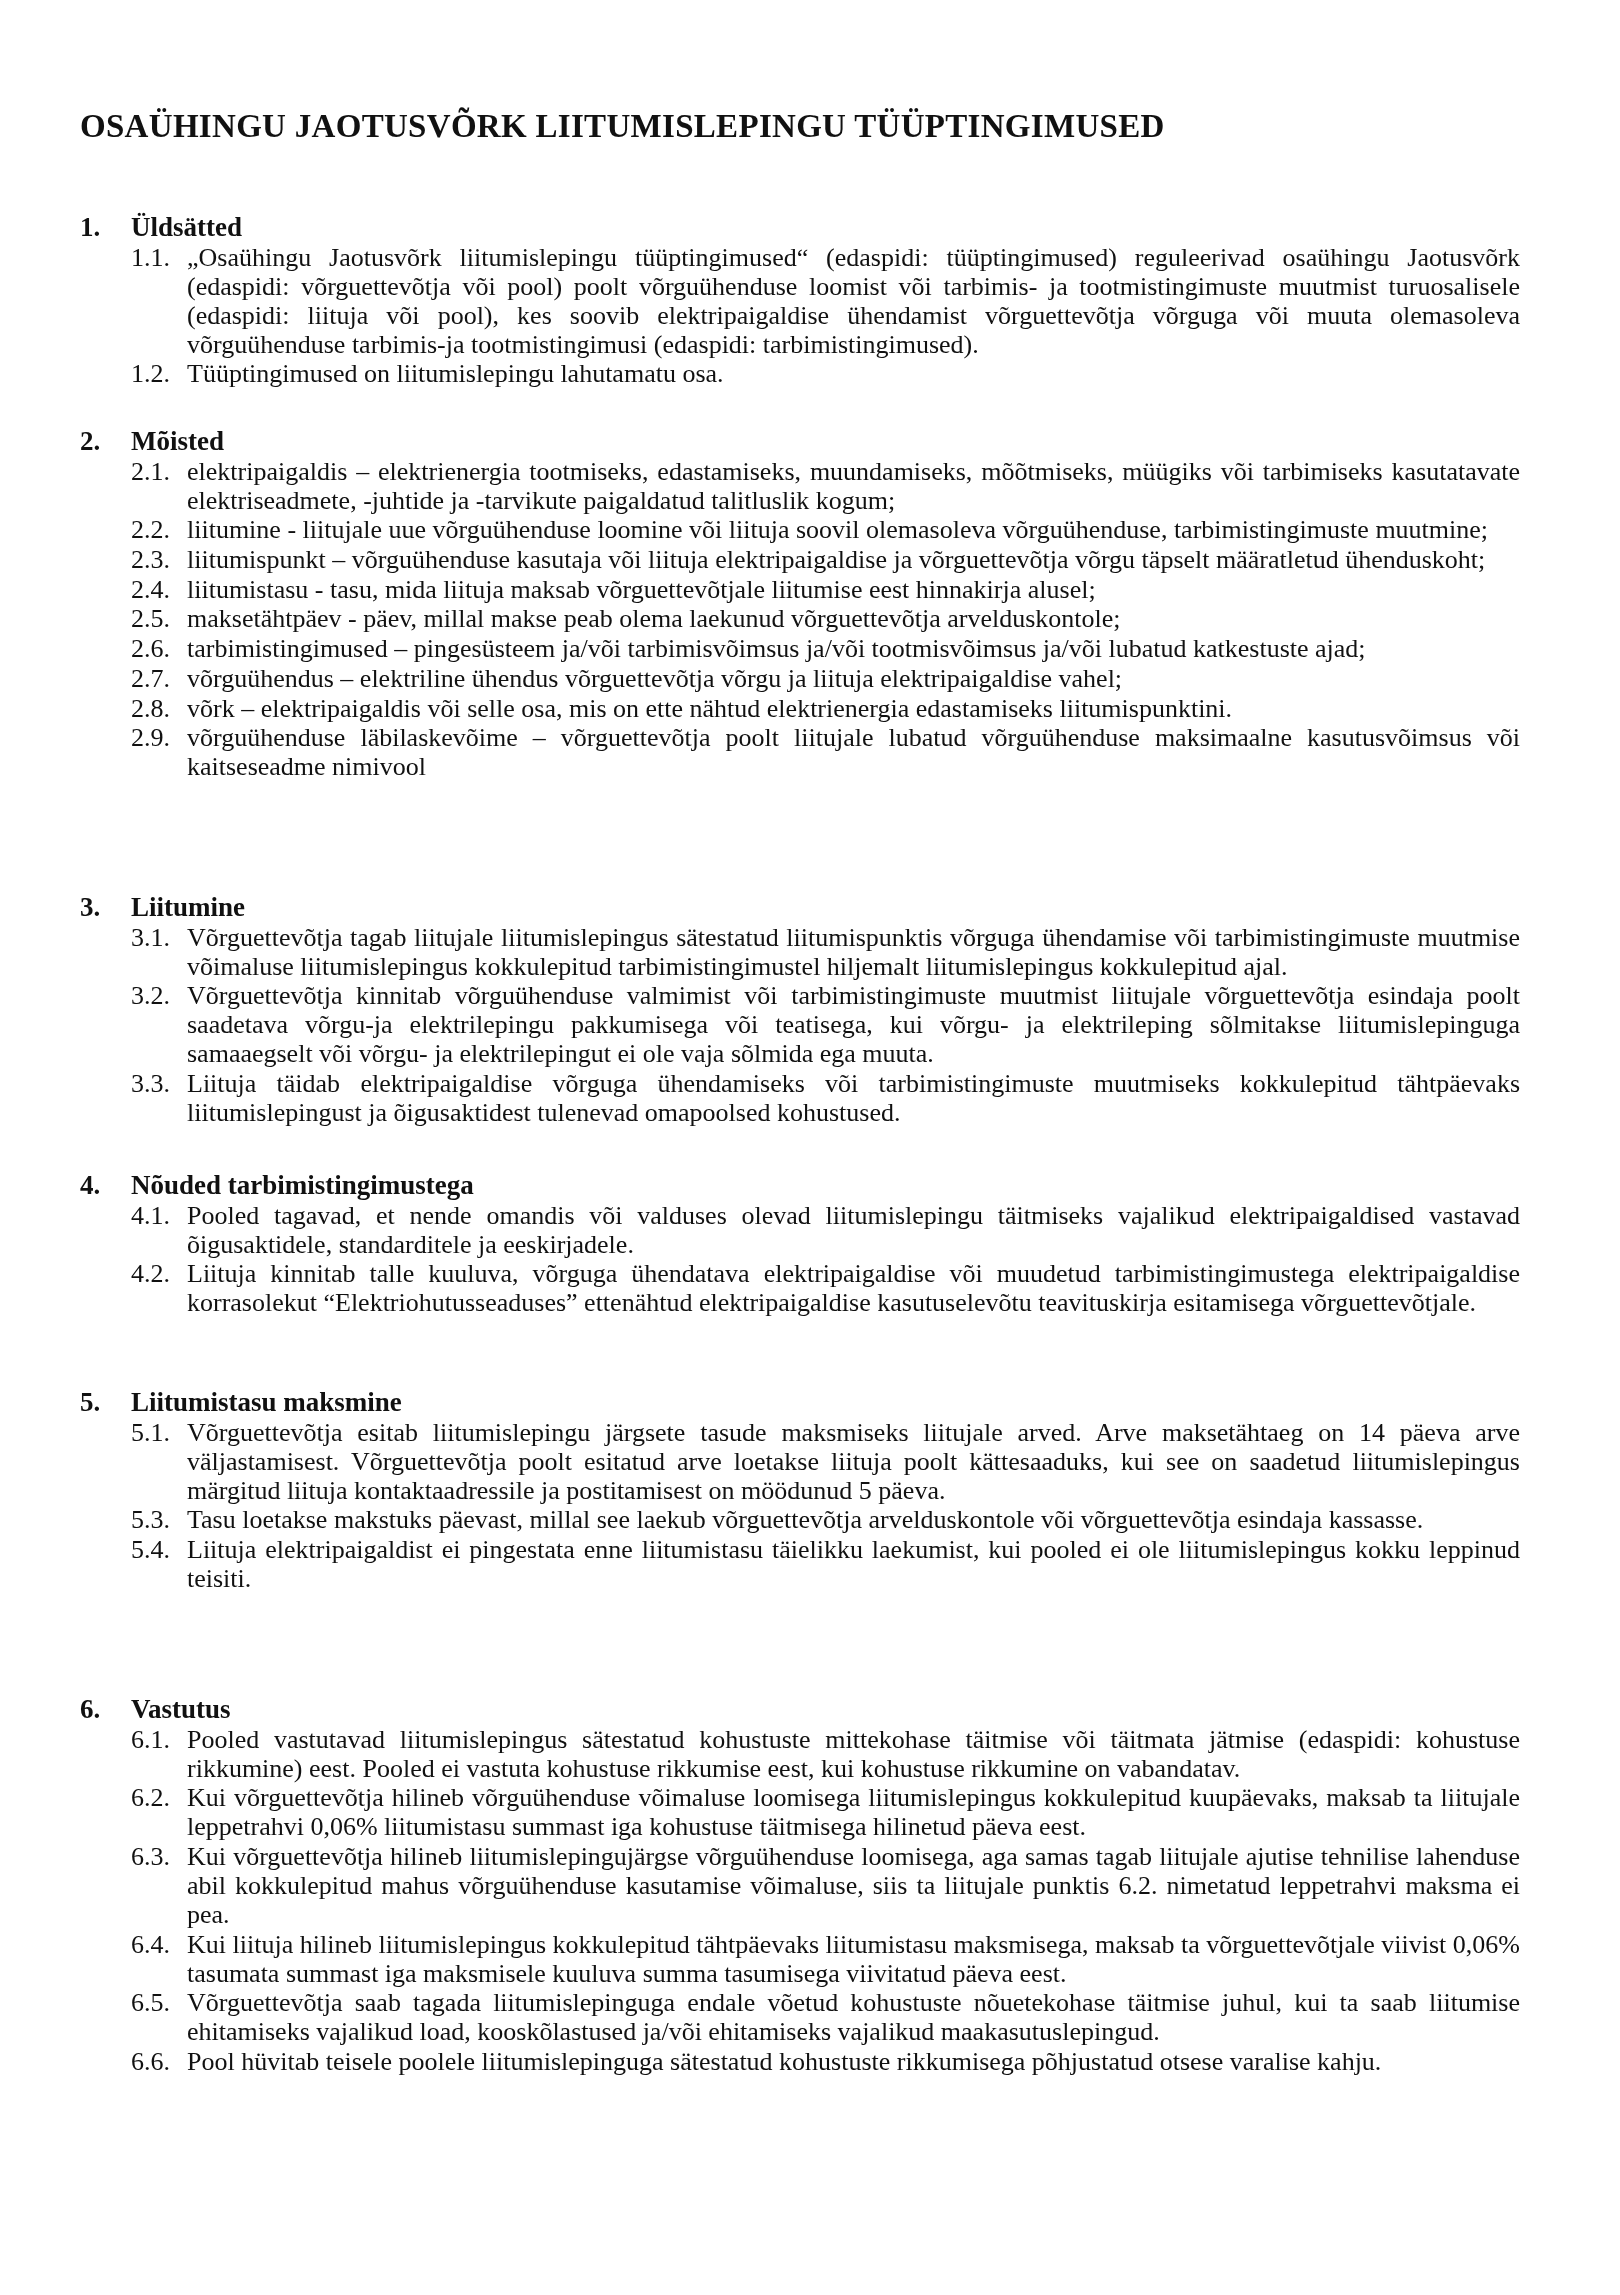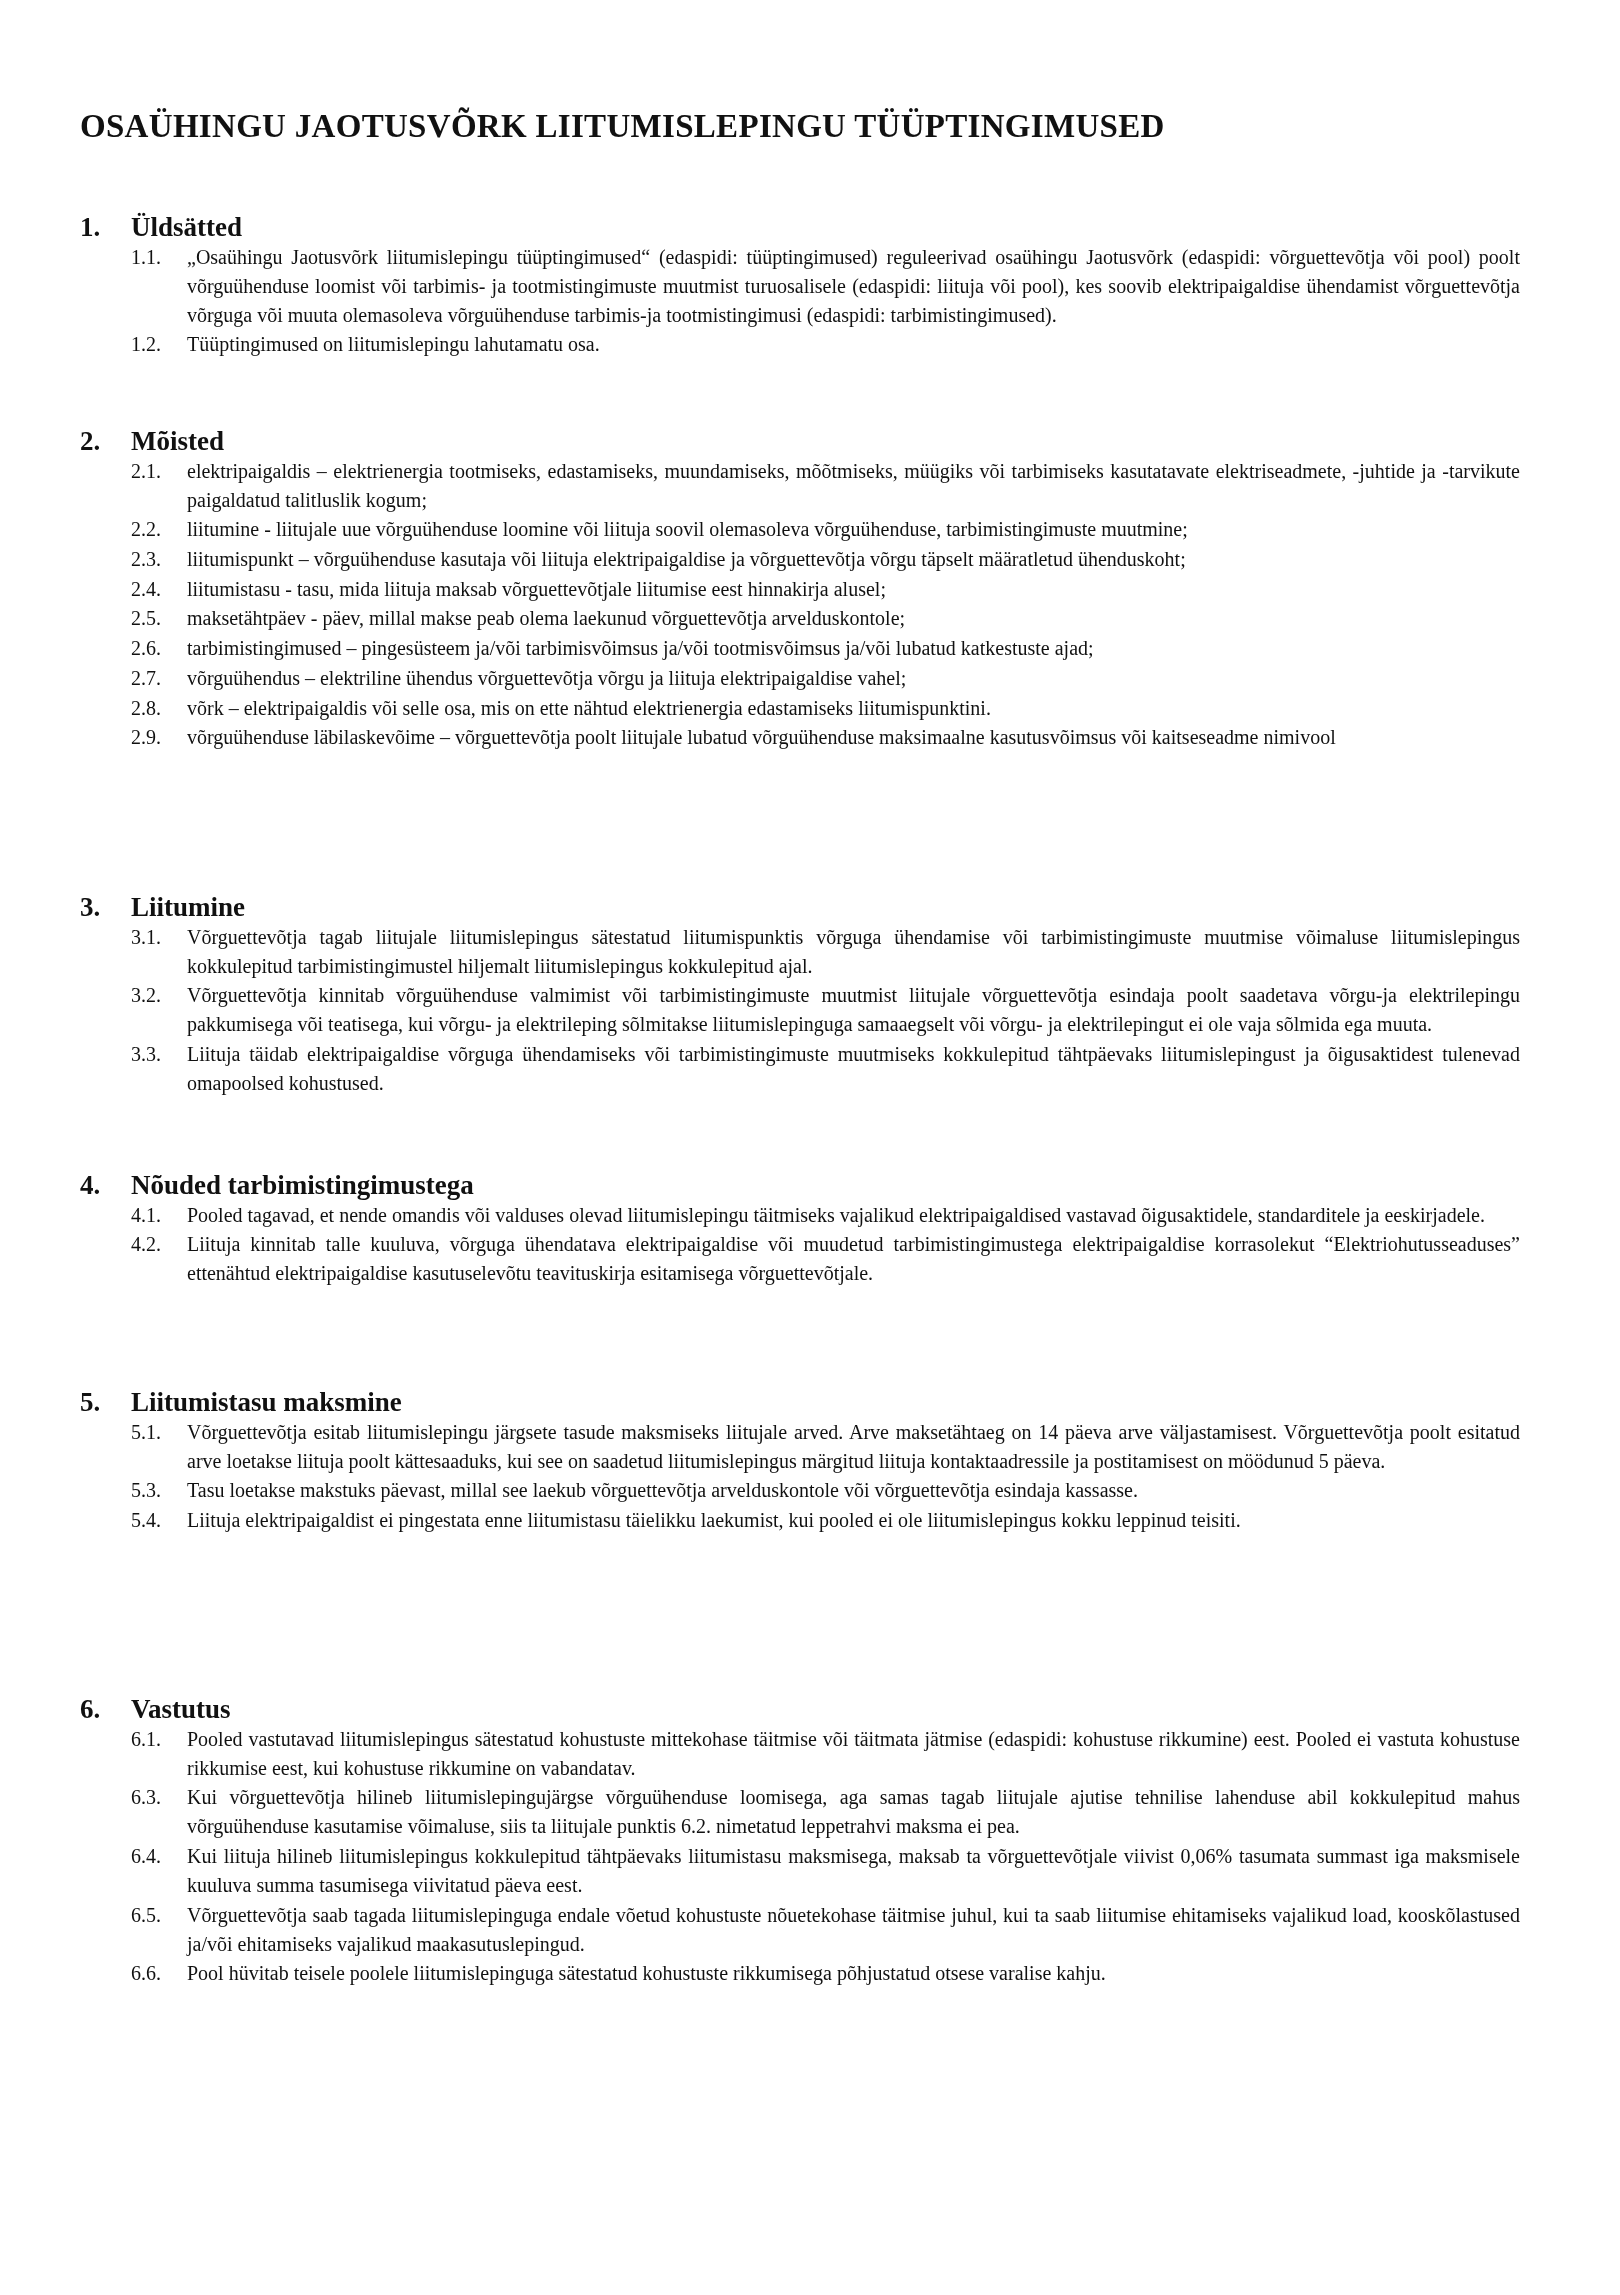--- a/index.html
+++ b/index.html
@@ -4,21 +4,21 @@
 <style>
   html, body { margin: 0; padding: 0; background: #ffffff; }
   body { width: 1620px; height: 2295px; position: relative; overflow: hidden;
          font-family: "Liberation Serif", "DejaVu Serif", serif; color: #111; }
   .title { position: absolute; left: 80px; top: 108px; font-size: 33px; font-weight: bold;
            letter-spacing: 0.3px; white-space: nowrap; }
   .section { position: absolute; left: 80px; width: 1440px; }
   .sec-head { display: flex; font-weight: bold; font-size: 27px; line-height: 29px; }
   .sec-num { width: 51px; flex: none; }
   .items { margin-left: 51px; }
-  .item { display: flex; font-size: 20px; line-height: 29px; margin-top: 0.7px; }
+  .item { display: flex; font-size: 26px; line-height: 29px; margin-top: 0.7px; }
   .item-num { width: 56px; flex: none; }
   .item-text { flex: 1; text-align: justify; text-align-last: left; }
   .term { font-weight: normal; }
 </style>
 </head>
 <body>
 
 <div class="title">OSAÜHINGU JAOTUSVÕRK  LIITUMISLEPINGU TÜÜPTINGIMUSED</div>
 
 <div class="section" style="top:213px;">
@@ -146,20 +146,24 @@
   <div class="sec-head">
     <span class="sec-num">6.</span>
     <span>Vastutus</span>
   </div>
   <div class="items">
     <div class="item">
         <span class="item-num">6.1.</span>
         <span class="item-text">Pooled vastutavad liitumislepingus sätestatud kohustuste mittekohase täitmise või täitmata jätmise (edaspidi: kohustuse rikkumine) eest. Pooled ei vastuta kohustuse rikkumise eest, kui kohustuse rikkumine on vabandatav.</span>
       </div>
     <div class="item">
+        <span class="item-num">6.2.</span>
+        <span class="item-text">Kui võrguettevõtja hilineb võrguühenduse võimaluse loomisega liitumislepingus kokkulepitud kuupäevaks, maksab ta liitujale leppetrahvi 0,06% liitumistasu summast iga kohustuse täitmisega hilinetud päeva eest.</span>
+      </div>
+    <div class="item">
         <span class="item-num">6.3.</span>
         <span class="item-text">Kui võrguettevõtja hilineb liitumislepingujärgse võrguühenduse loomisega, aga samas tagab liitujale ajutise tehnilise lahenduse abil kokkulepitud mahus võrguühenduse kasutamise võimaluse, siis ta liitujale punktis 6.2. nimetatud leppetrahvi maksma ei pea.</span>
       </div>
     <div class="item">
         <span class="item-num">6.4.</span>
         <span class="item-text">Kui liituja hilineb liitumislepingus kokkulepitud tähtpäevaks liitumistasu maksmisega, maksab ta võrguettevõtjale viivist 0,06% tasumata summast iga maksmisele kuuluva summa tasumisega viivitatud päeva eest.</span>
       </div>
     <div class="item">
         <span class="item-num">6.5.</span>
         <span class="item-text">Võrguettevõtja saab tagada liitumislepinguga endale võetud kohustuste nõuetekohase täitmise juhul, kui ta saab liitumise ehitamiseks vajalikud load, kooskõlastused ja/või ehitamiseks vajalikud maakasutuslepingud.</span>

